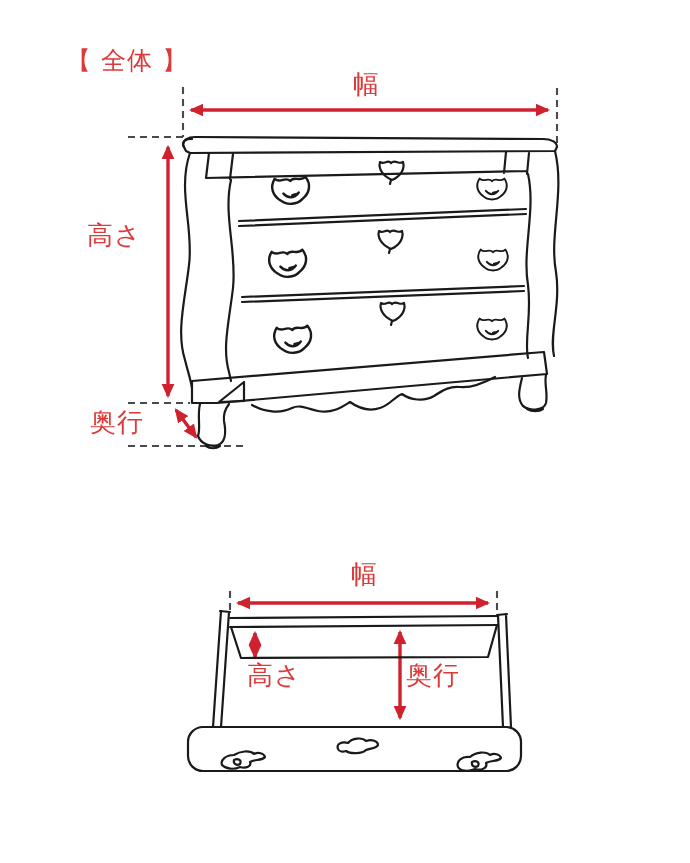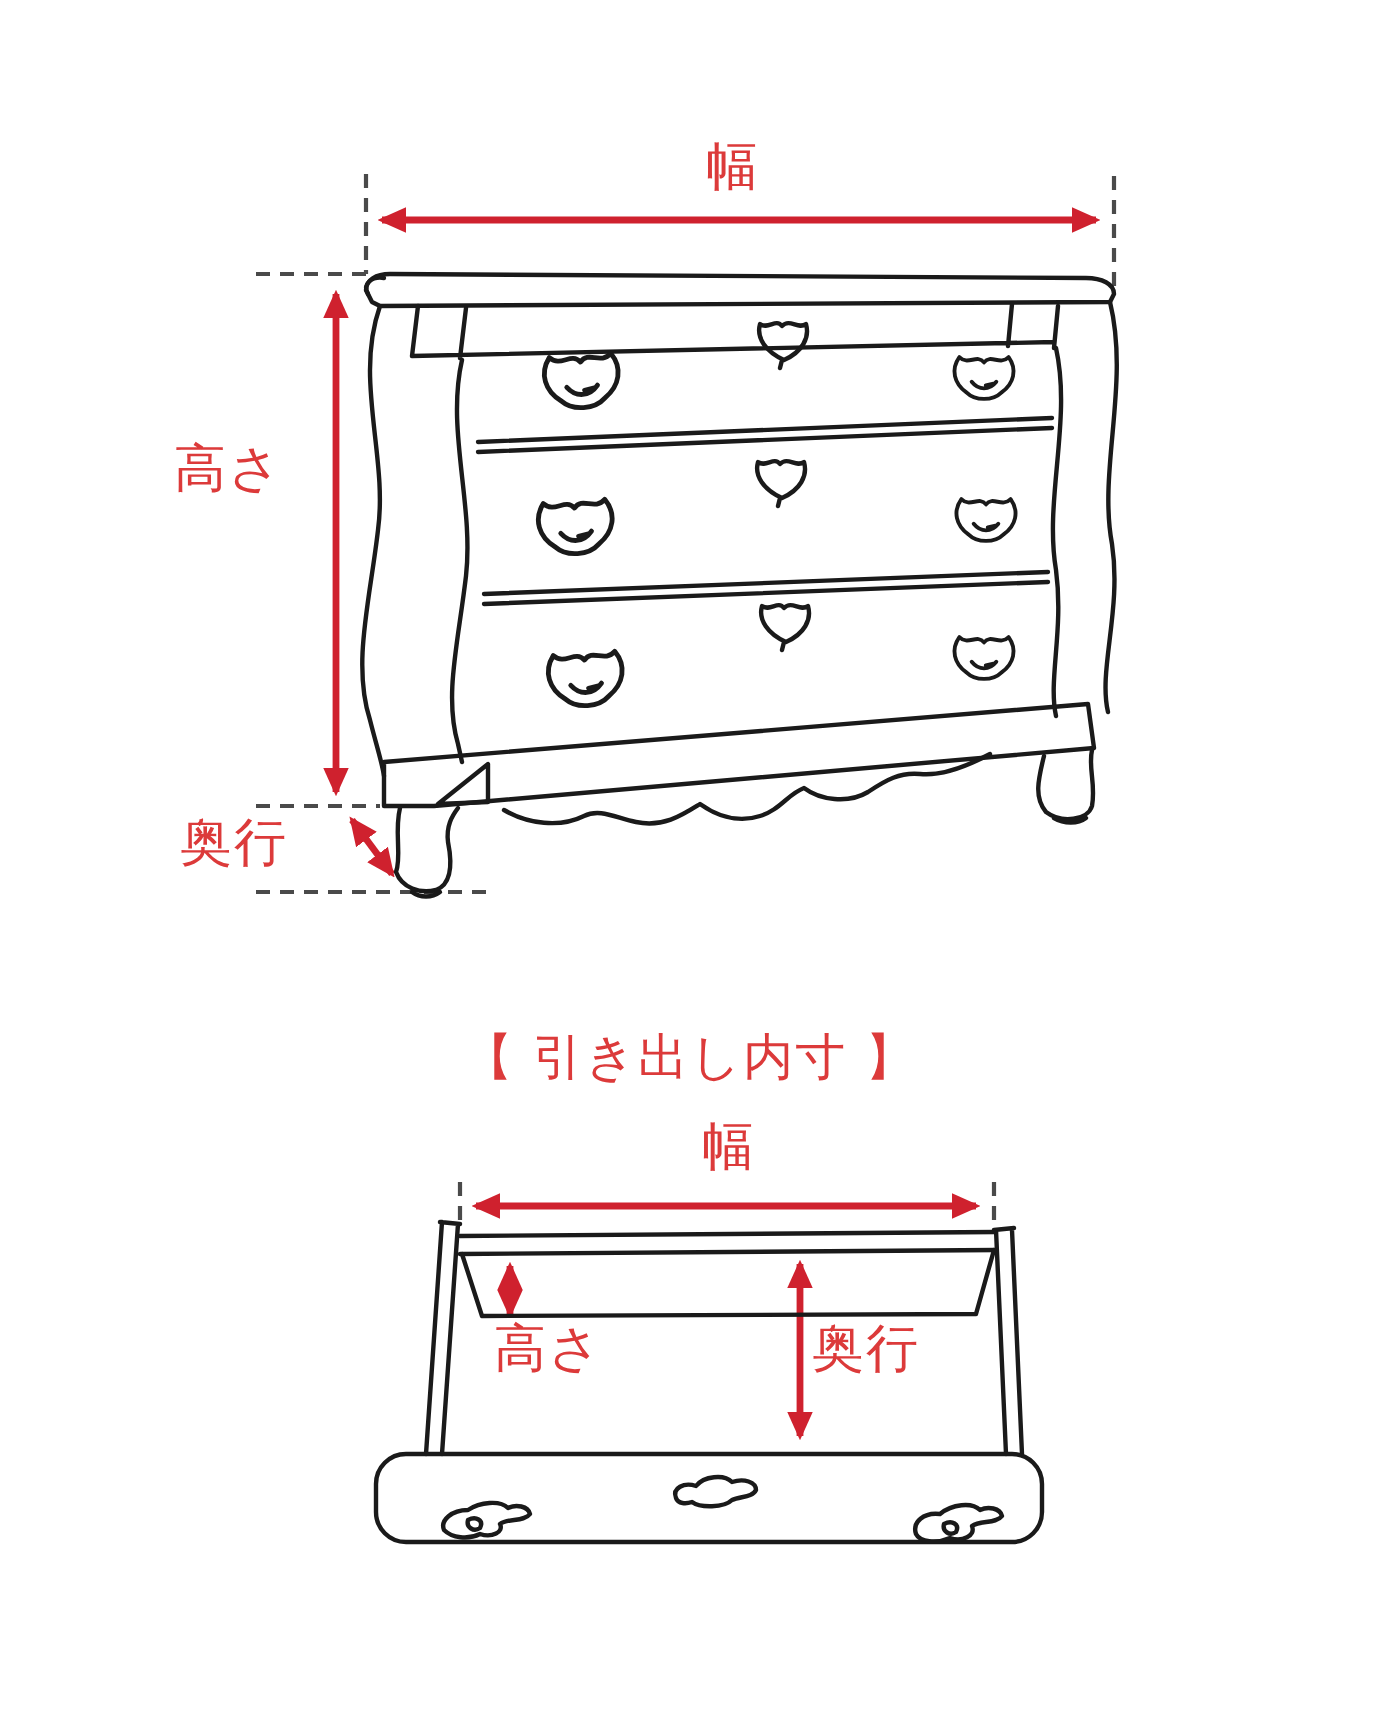--- a/index.html
+++ b/index.html
@@ -17,28 +17,28 @@
   .ink{stroke:#1a1a1a;stroke-width:2.2;fill:none;stroke-linecap:round;stroke-linejoin:round;}
   .guides{stroke:#4a4a4a;stroke-width:2.1;stroke-dasharray:7 5;fill:none;stroke-linecap:butt;}
   .arrows{stroke:#cf212e;stroke-width:3.4;fill:none;stroke-linecap:butt;}
   .ah{fill:#cf212e;stroke:none;}
 </style>
 </head>
 <body>
 
 <div class="stage">
 
+  <div class="red-label section-title" style="left:66px;top:48px;">【 全体 】</div>
 
   <div class="red-label" style="left:353px;top:71px;">幅</div>
 
   <div class="red-label" style="left:87px;top:222px;">高さ</div>
 
   <div class="red-label" style="left:90px;top:409px;">奥行</div>
 
-  <div class="red-label section-title centered" style="top:516px;">【 引き出し内寸 】</div>
 
   <div class="red-label" style="left:351px;top:561px;">幅</div>
 
   <div class="red-label" style="left:247px;top:662px;">高さ</div>
 
   <div class="red-label" style="left:406px;top:662px;">奥行</div>
 
   <svg class="art" width="690" height="863" viewBox="0 0 690 863">
     <defs>
       <marker id="arrow" viewBox="0 0 10 10" refX="8.5" refY="5" markerWidth="4.2" markerHeight="4.2" orient="auto-start-reverse">

